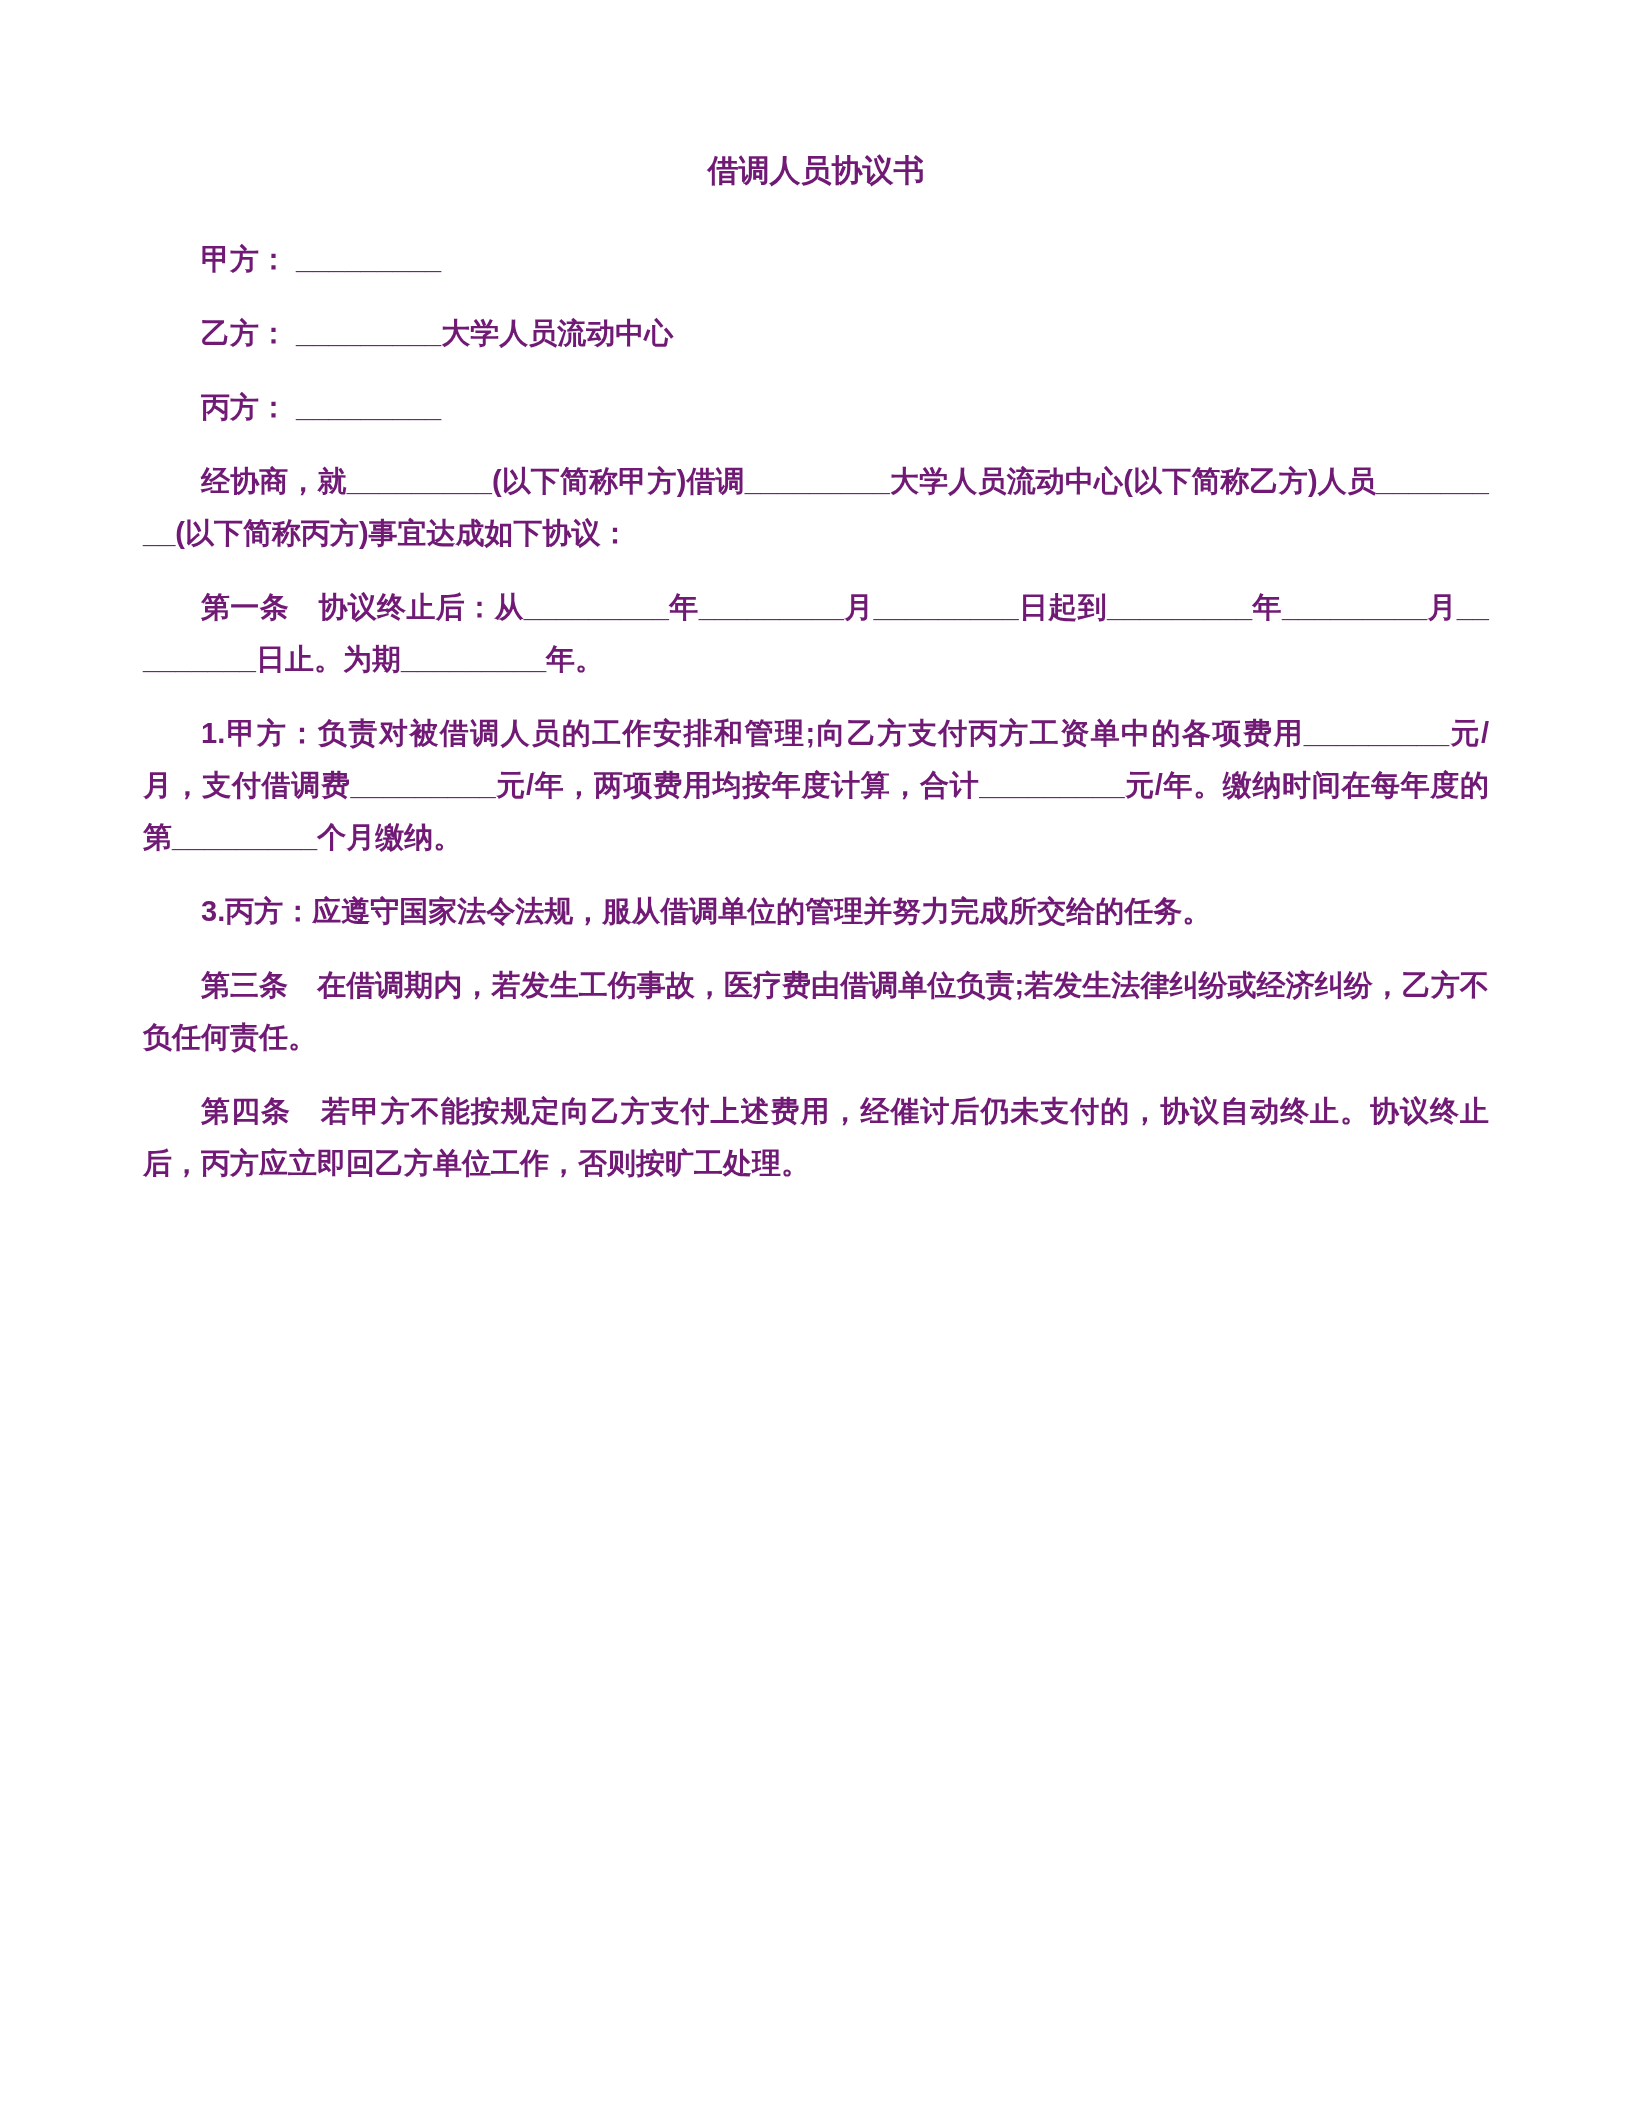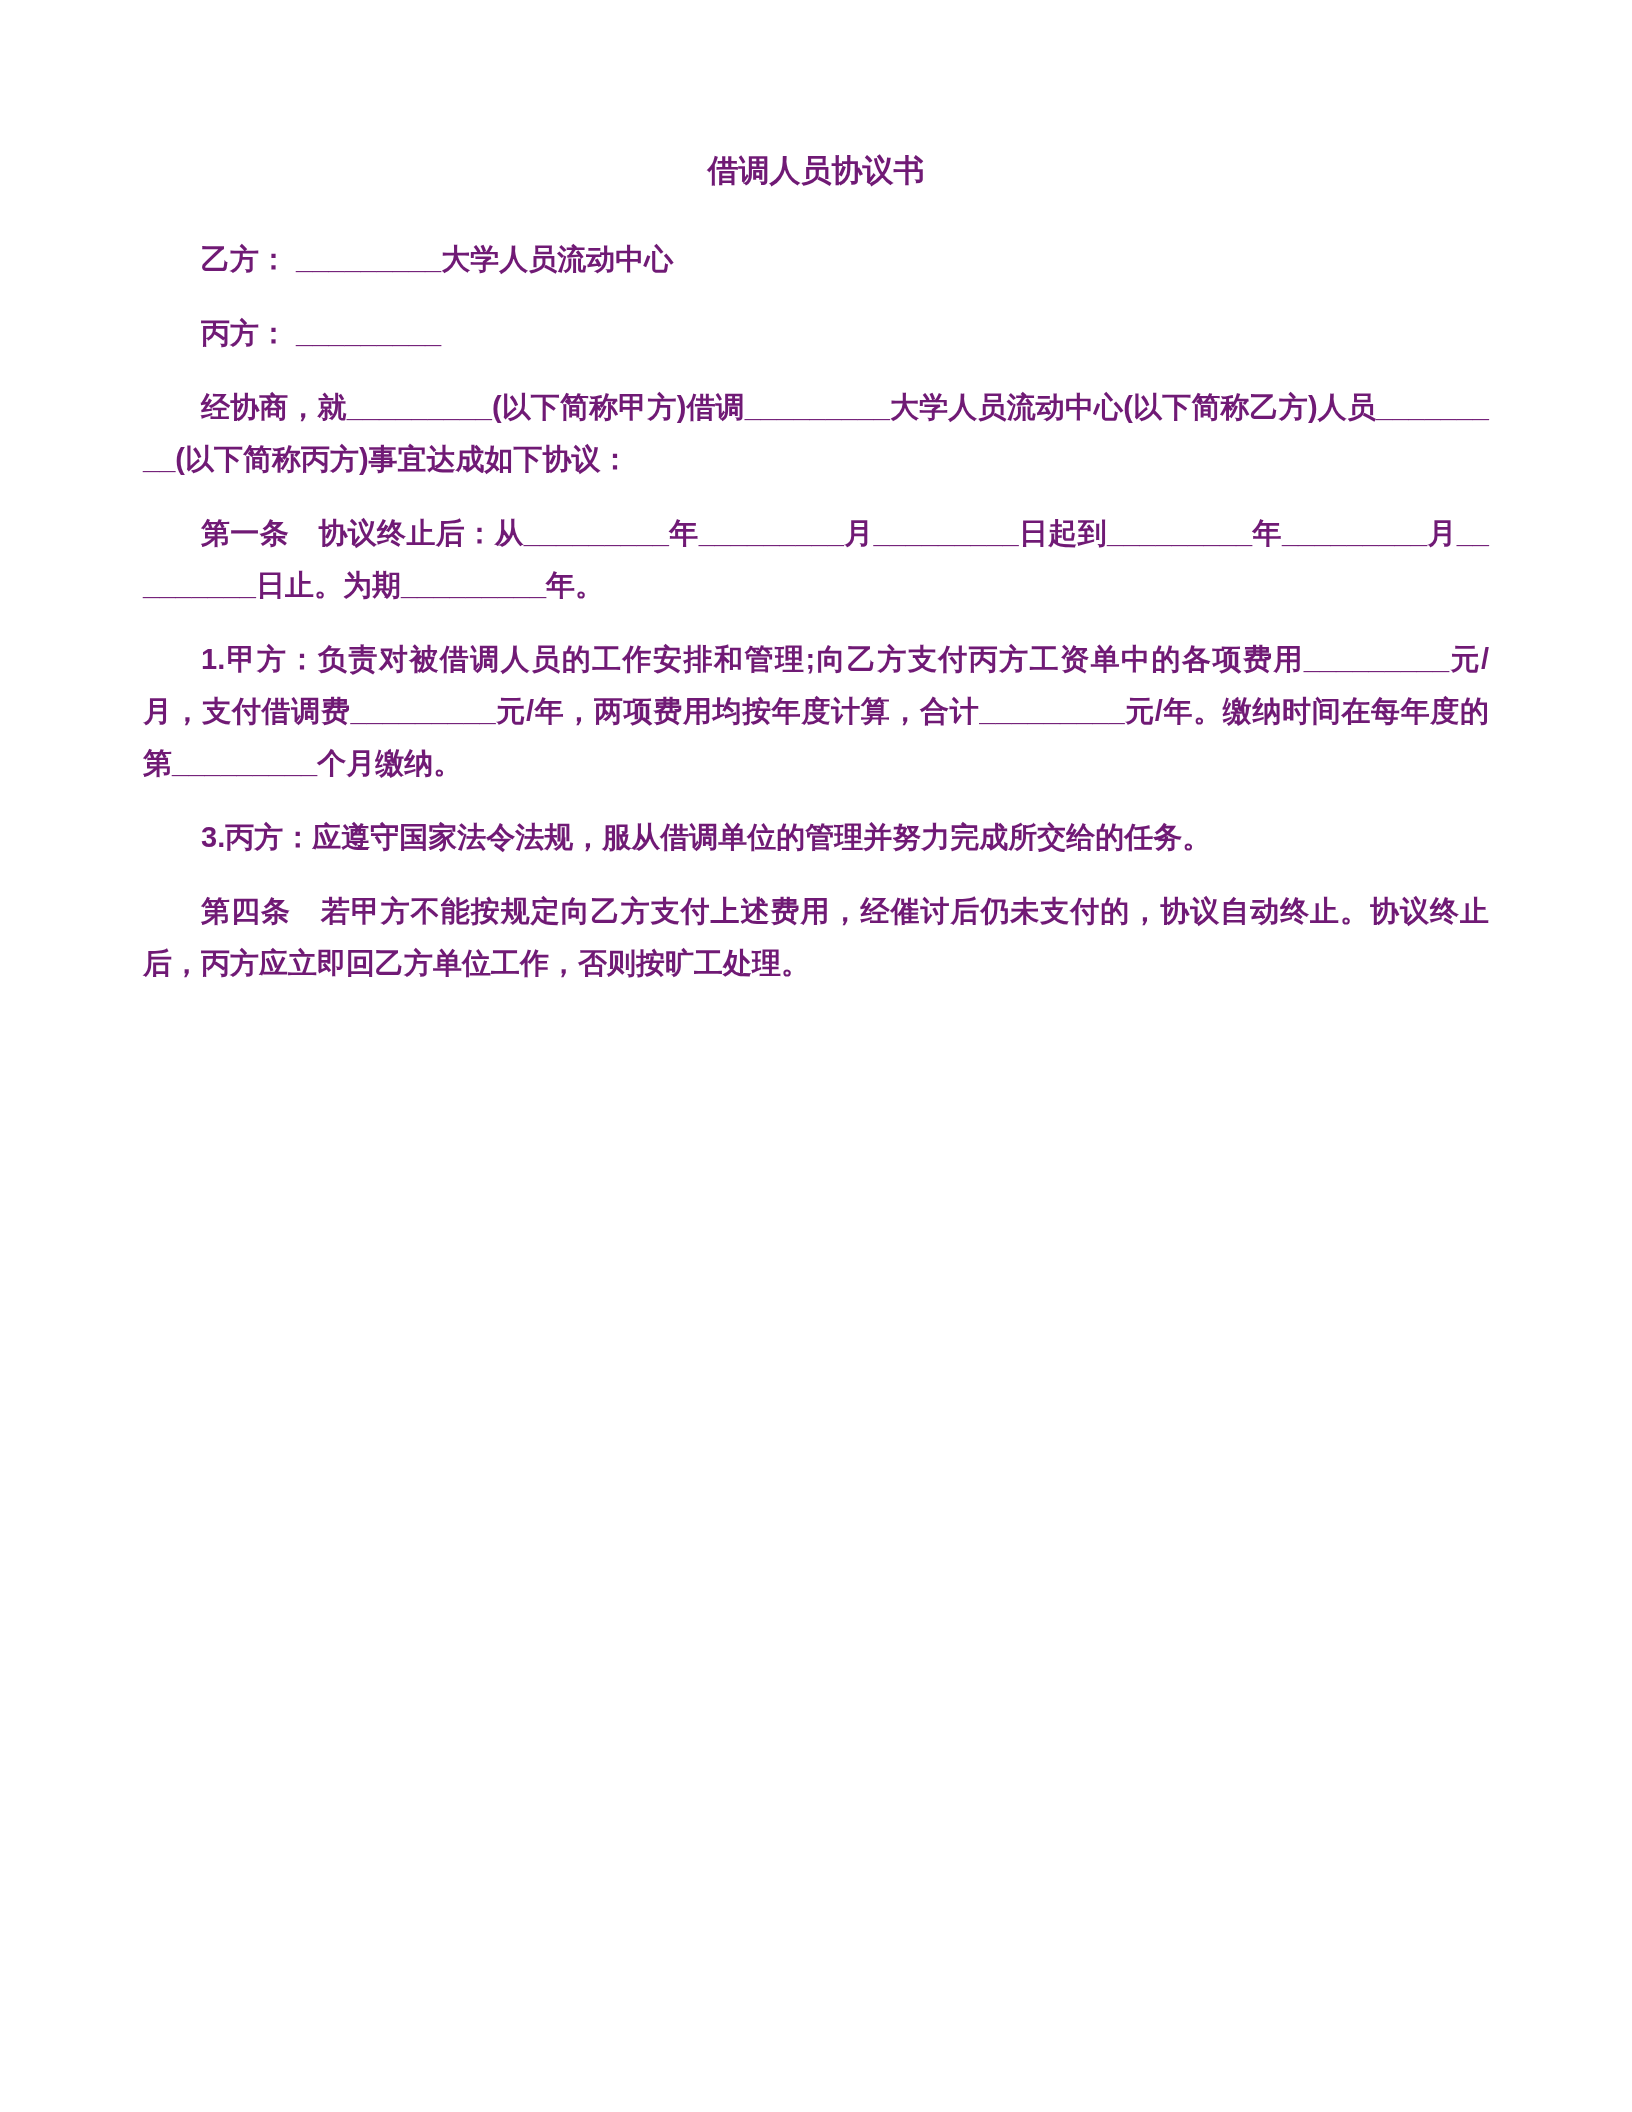--- a/index.html
+++ b/index.html
@@ -34,30 +34,32 @@
     text-indent: 58px;
     word-break: break-all;
   }
 </style>
 </head>
 <body>
 
 <div class="page">
   <h1 class="doc-title">借调人员协议书</h1>
 
+  <p class="para">甲方： _________</p>
 
   <p class="para">乙方： _________大学人员流动中心</p>
 
   <p class="para">丙方： _________</p>
 
   <p class="para">经协商，就_________(以下简称甲方)借调_________大学人员流动中心(以下简称乙方)人员_________(以下简称丙方)事宜达成如下协议：</p>
 
   <p class="para">第一条　协议终止后：从_________年_________月_________日起到_________年_________月_________日止。为期_________年。</p>
 
 
   <p class="para">1.甲方：负责对被借调人员的工作安排和管理;向乙方支付丙方工资单中的各项费用_________元/月，支付借调费_________元/年，两项费用均按年度计算，合计_________元/年。缴纳时间在每年度的第_________个月缴纳。</p>
 
 
   <p class="para">3.丙方：应遵守国家法令法规，服从借调单位的管理并努力完成所交给的任务。</p>
 
+  <p class="para">第三条　在借调期内，若发生工伤事故，医疗费由借调单位负责;若发生法律纠纷或经济纠纷，乙方不负任何责任。</p>
 
   <p class="para">第四条　若甲方不能按规定向乙方支付上述费用，经催讨后仍未支付的，协议自动终止。协议终止后，丙方应立即回乙方单位工作，否则按旷工处理。</p>
 </div>
 
 </body></html>

